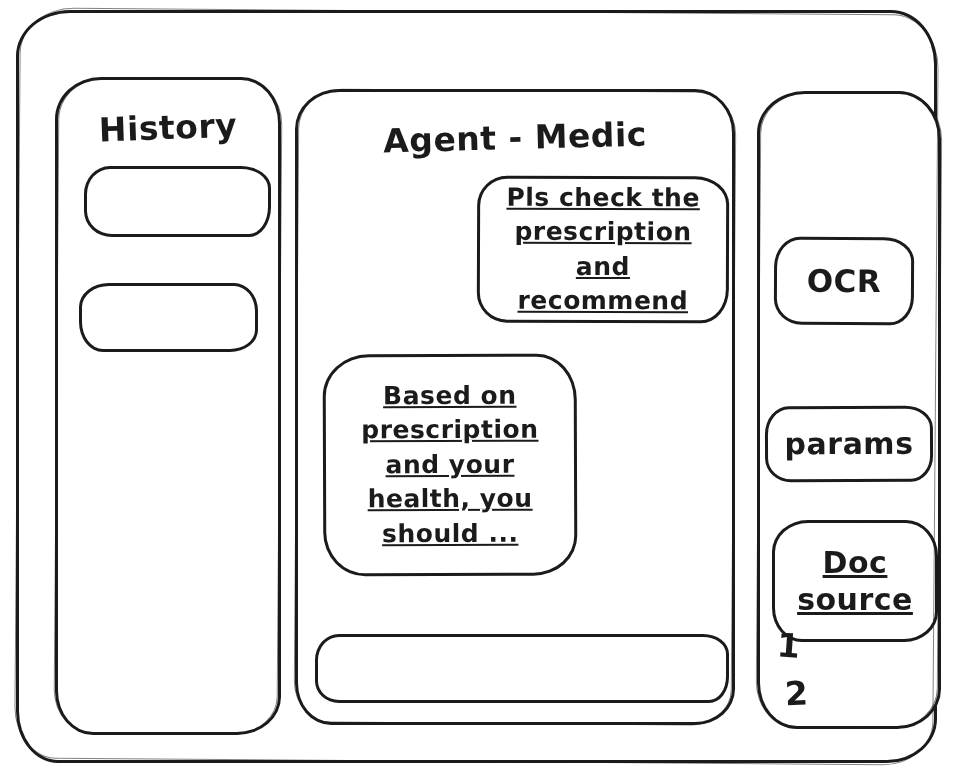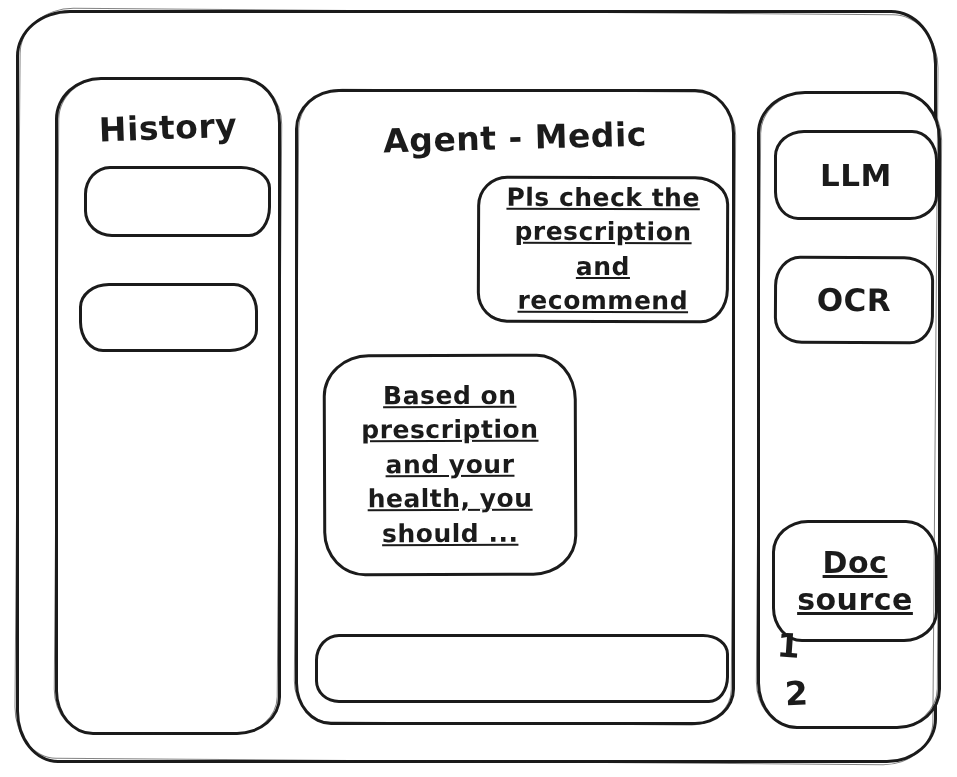--- a/index.html
+++ b/index.html
@@ -73,21 +73,21 @@
   .tools {
     left:738px; top:78px; width:184px; height:638px;
     border-radius:48px 42px 44px 40px / 42px 48px 40px 46px;
   }
   .tool {
     display:flex; align-items:center; justify-content:center;
     text-align:center; font-size:31px; line-height:1.25;
     cursor:pointer;
   }
   .tool-llm    { left:14px; top:36px;  width:164px; height:90px; border-radius:30px 26px 28px 24px / 26px 30px 24px 28px; }
-  .tool-ocr    { left:14px; top:162px; width:160px; height:88px; border-radius:26px 30px 24px 28px / 30px 24px 28px 26px; transform:rotate(.3deg); }
+  .tool-ocr    { left:14px; top:143px; width:140px; height:88px; border-radius:26px 30px 24px 28px / 30px 24px 28px 26px; transform:rotate(.3deg); }
   .tool-params { left:5px;  top:312px; width:168px; height:76px; font-size:30px; border-radius:24px 28px 22px 26px / 28px 22px 26px 24px; transform:rotate(-.3deg); }
   .tool-doc    { left:12px; top:426px; width:166px; height:122px; font-size:30px; border-radius:36px 32px 34px 30px / 32px 36px 30px 34px;text-decoration:underline; }
 
   .doc-ref { position:absolute; font-size:33px; font-weight:bold; background:transparent; cursor:pointer; }
   .ref-1 { left:17px; top:532px; transform:rotate(4deg); }
   .ref-2 { left:25px; top:580px; transform:rotate(-3deg); }
 </style>
 </head>
 <body>
 
@@ -105,22 +105,22 @@
       <div class="hand chat-title">Agent - Medic</div>
 
       <div class="sketch dbl bubble hand msg-user">Pls check the prescription and recommend</div>
 
       <div class="sketch bubble hand msg-assistant">Based on prescription and your health, you should ...</div>
 
       <input type="text" class="sketch chat-input" placeholder="" style="">
     </div>
 
     <div class="sketch dbl tools">
-      <div class="sketch tool hand tool-llm">LLM</div>
       <div class="sketch tool hand tool-ocr">OCR</div>
+      <div class="sketch tool hand tool-params">params</div>
       <div class="sketch dbl tool hand tool-doc">Doc source</div>
 
       <div class="doc-ref ref-1">1</div>
       <div class="doc-ref ref-2">2</div>
     </div>
 
   </div>
 </div>
 
 </body></html>

